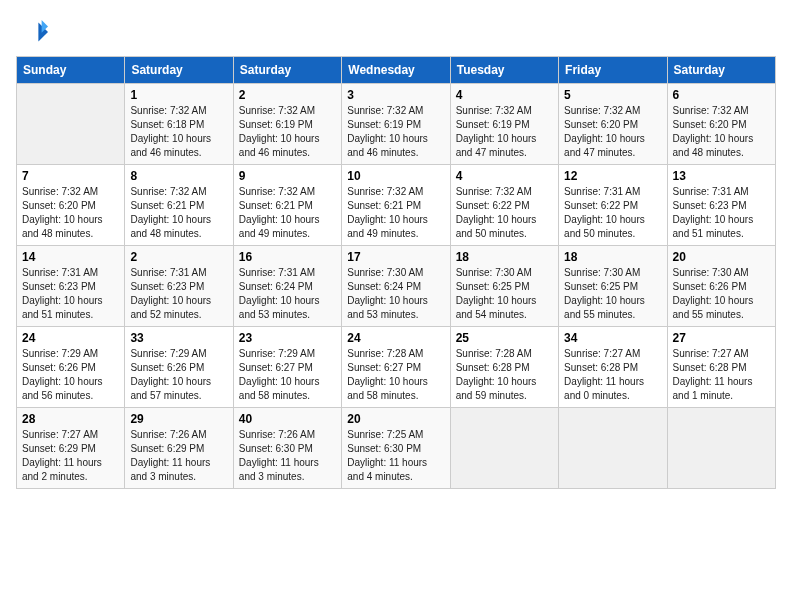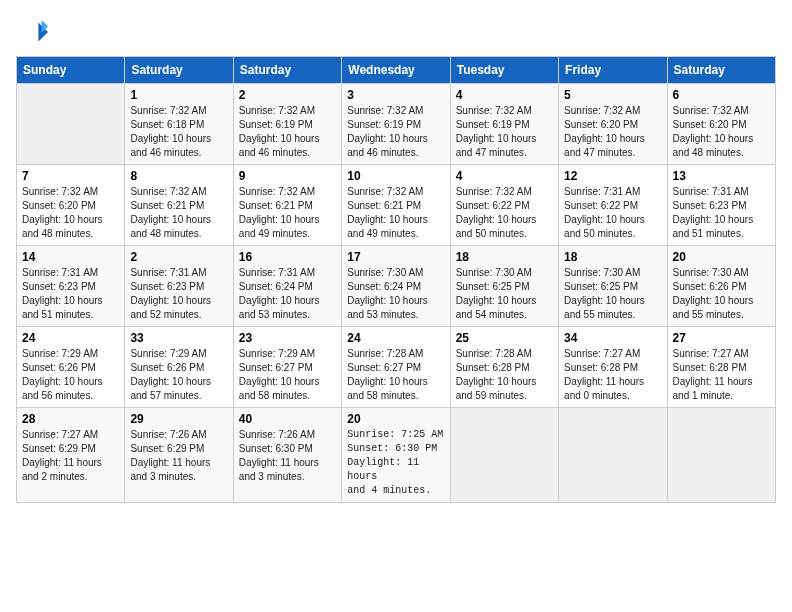--- a/index.html
+++ b/index.html
@@ -336,21 +336,21 @@
         </td>
         <td>
           <span class="day-number">40</span>
           <div class="day-info" style="white-space: pre-line;">Sunrise: 7:26 AM
 Sunset: 6:30 PM
 Daylight: 11 hours
 and 3 minutes.</div>
         </td>
         <td>
           <span class="day-number">20</span>
-          <div class="day-info" style="white-space: pre-line; font-family: Liberation Mono, monospace;">Sunrise: 7:25 AM
+          <div class="day-info" style="white-space: pre-line;">Sunrise: 7:25 AM
 Sunset: 6:30 PM
 Daylight: 11 hours
 and 4 minutes.</div>
         </td>
         <td class="empty-cell"></td>
         <td class="empty-cell"></td>
         <td class="empty-cell"></td>
       </tr>
     </tbody>
 </table>

